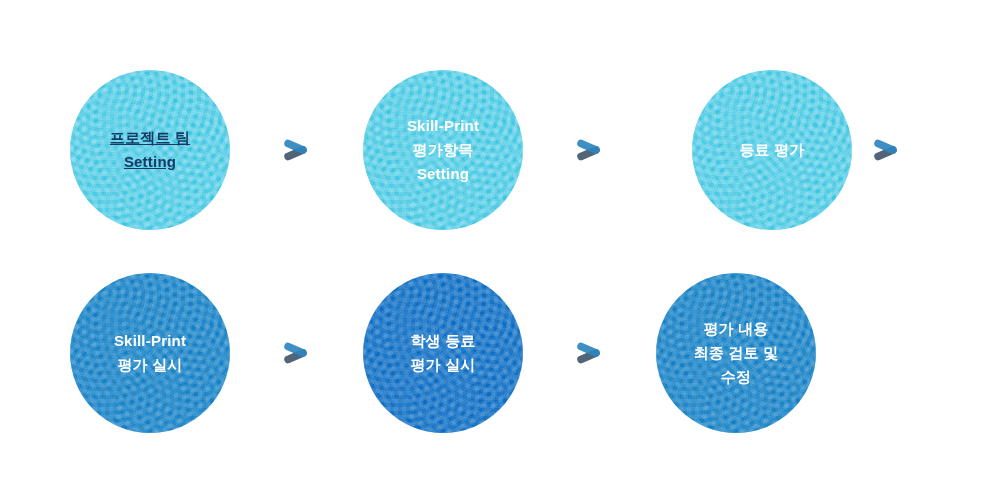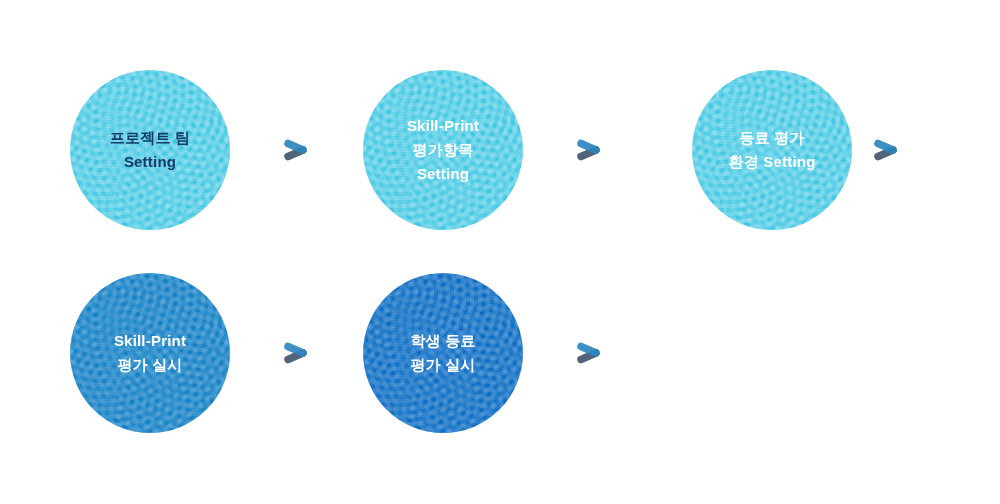--- a/index.html
+++ b/index.html
@@ -66,21 +66,21 @@
   .pos-a3 { left: 871px; top: 137px; }
   .pos-a4 { left: 281px; top: 340px; }
   .pos-a5 { left: 574px; top: 340px; }
 </style>
 </head>
 <body>
 
 <div class="diagram">
 
   <div class="circle light pos-c1" style="background-color: rgb(62, 198, 226);">
-    <div class="label" style="color: rgb(21, 58, 100);">
+    <div class="label" style="color: rgb(21, 58, 100); text-decoration: underline;">
         <div>프로젝트 팀</div>
         <div>Setting</div>
       </div>
   </div>
 
   <div class="arrow pos-a1">
     <svg width="30" height="26" viewBox="0 0 30 26">
       <line class="arr-slate" x1="7" y1="19.5" x2="22" y2="13" stroke-width="7.5" stroke-linecap="round" stroke="#526478"></line>
       <line class="arr-blue" x1="7" y1="6.5" x2="22" y2="13" stroke-width="7.5" stroke-linecap="round" opacity="0.92" stroke="#2E86C0"></line>
     </svg>
@@ -97,21 +97,20 @@
   <div class="arrow pos-a2">
     <svg width="30" height="26" viewBox="0 0 30 26">
       <line class="arr-slate" x1="7" y1="19.5" x2="22" y2="13" stroke-width="7.5" stroke-linecap="round" stroke="#526478"></line>
       <line class="arr-blue" x1="7" y1="6.5" x2="22" y2="13" stroke-width="7.5" stroke-linecap="round" opacity="0.92" stroke="#2E86C0"></line>
     </svg>
   </div>
 
   <div class="circle light pos-c3" style="background-color: rgb(62, 198, 226);">
     <div class="label" style="color: rgb(255, 255, 255);">
         <div>등료 평가</div>
-        <div>환경 Setting</div>
       </div>
   </div>
 
   <div class="arrow pos-a3">
     <svg width="30" height="26" viewBox="0 0 30 26">
       <line class="arr-slate" x1="7" y1="19.5" x2="22" y2="13" stroke-width="7.5" stroke-linecap="round" stroke="#526478"></line>
       <line class="arr-blue" x1="7" y1="6.5" x2="22" y2="13" stroke-width="7.5" stroke-linecap="round" opacity="0.92" stroke="#2E86C0"></line>
     </svg>
   </div>
 
@@ -136,14 +135,21 @@
       </div>
   </div>
 
   <div class="arrow pos-a5">
     <svg width="30" height="26" viewBox="0 0 30 26">
       <line class="arr-slate" x1="7" y1="19.5" x2="22" y2="13" stroke-width="7.5" stroke-linecap="round" stroke="#526478"></line>
       <line class="arr-blue" x1="7" y1="6.5" x2="22" y2="13" stroke-width="7.5" stroke-linecap="round" opacity="0.92" stroke="#2E86C0"></line>
     </svg>
   </div>
 
+  <div class="circle medium pos-c6" style="background-color: rgb(19, 128, 197);">
+    <div class="label" style="color: rgb(255, 255, 255);">
+        <div>평가 내용</div>
+        <div>최종 검토 및</div>
+        <div>수정</div>
+      </div>
+  </div>
 
 </div>
 
 </body></html>

